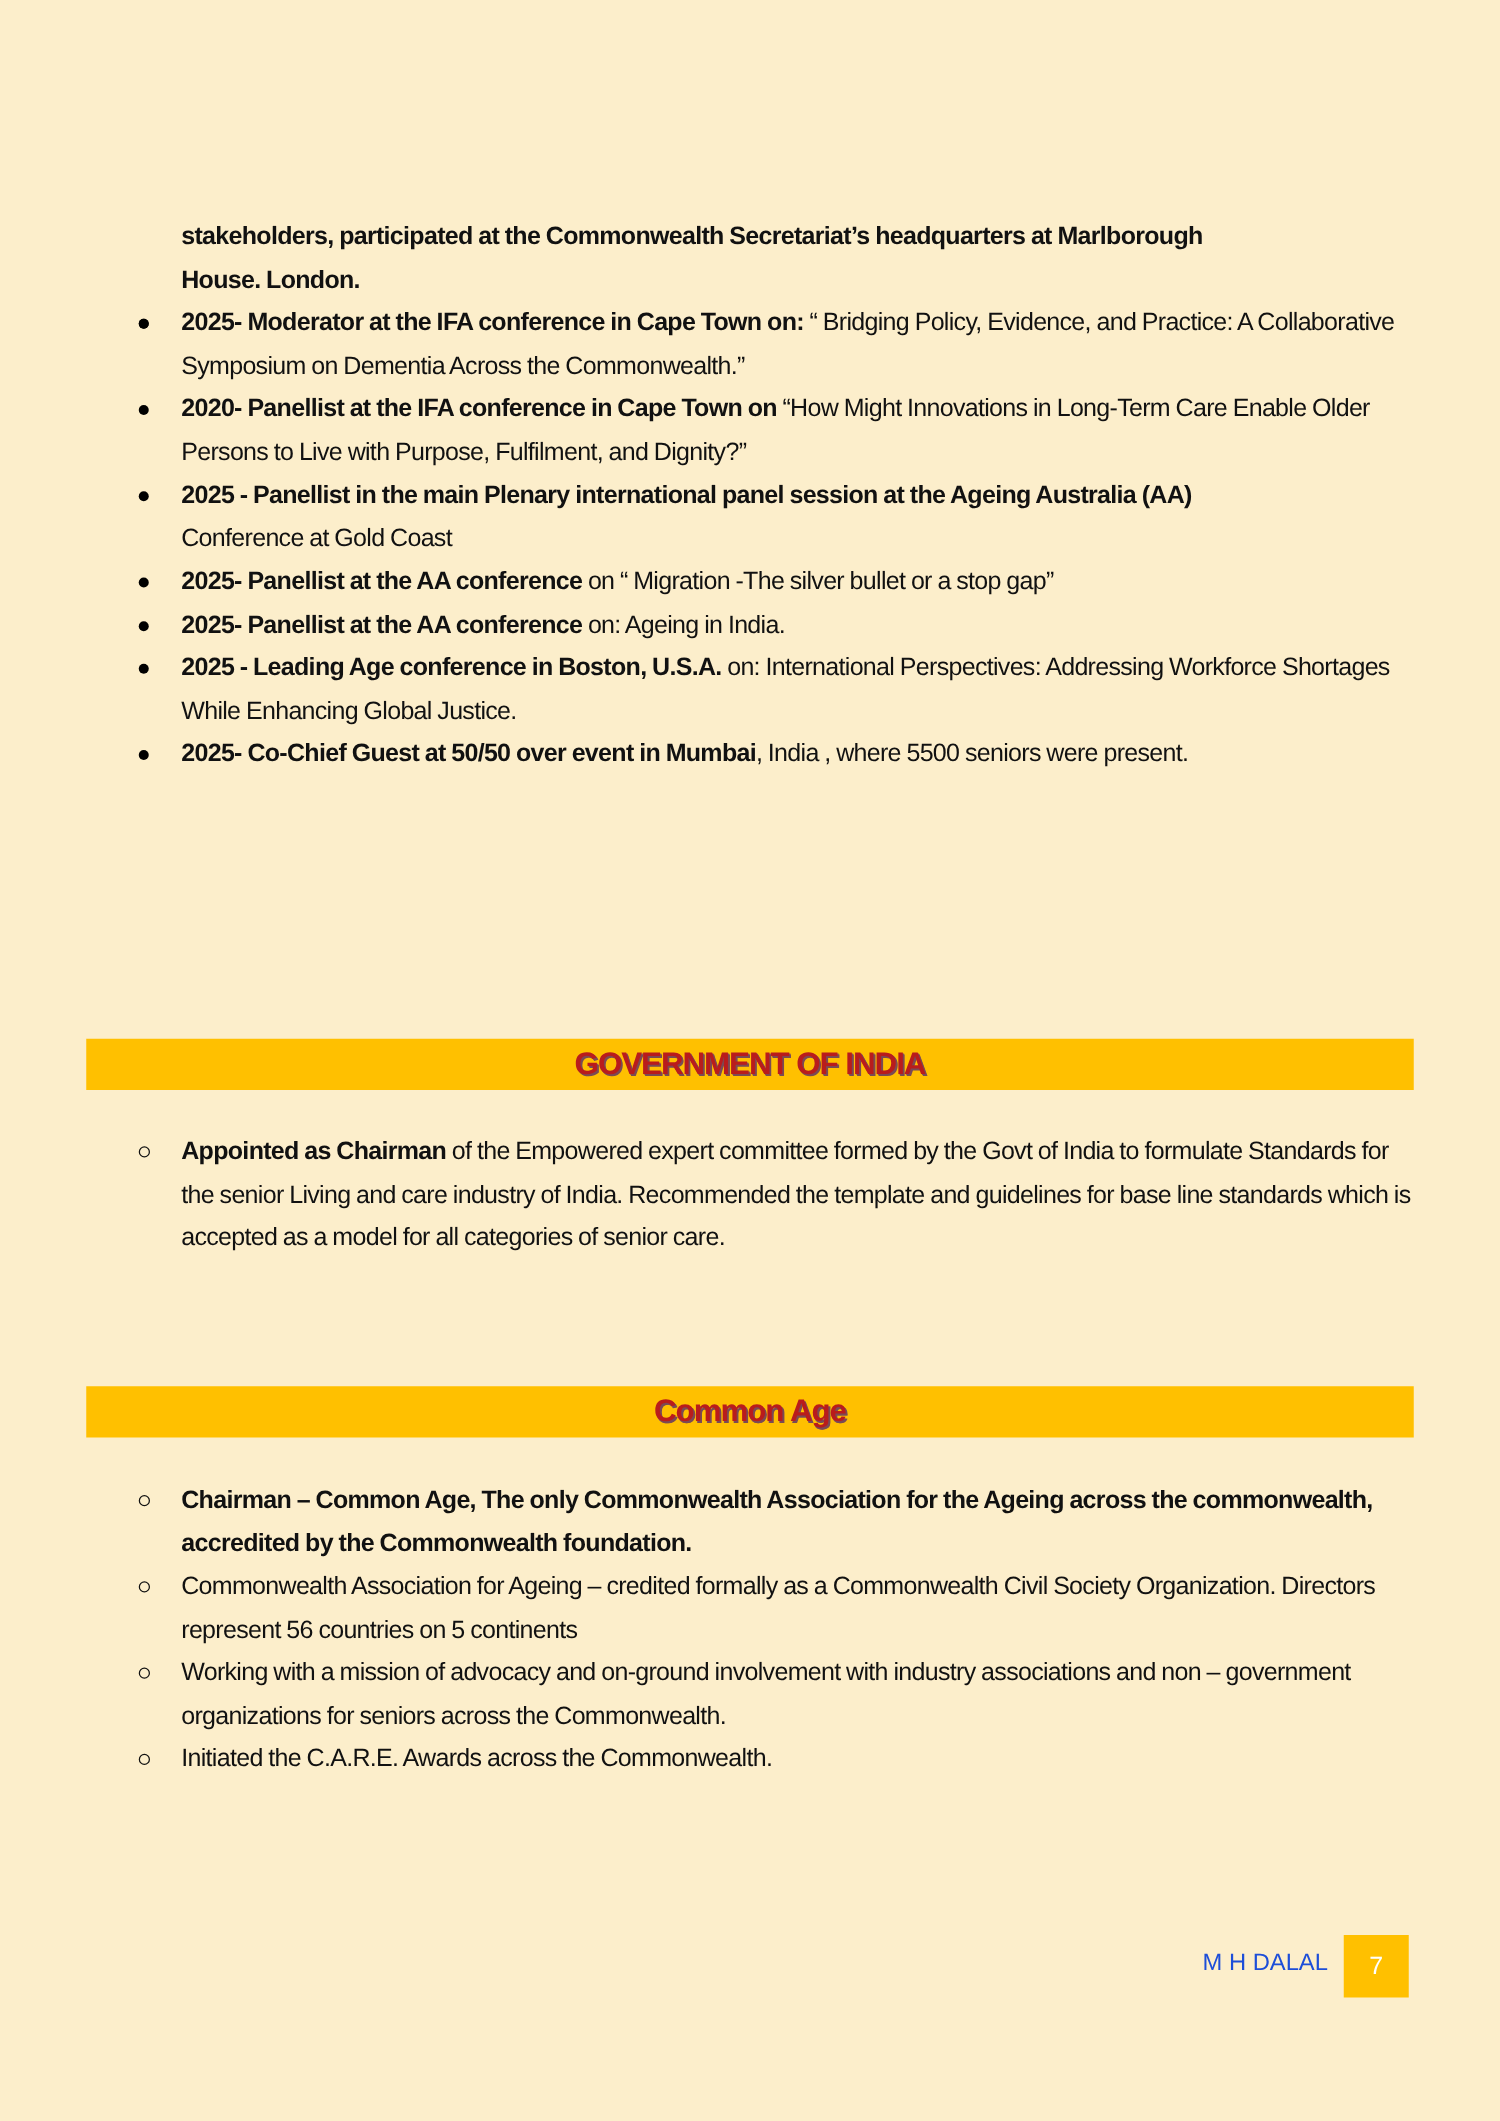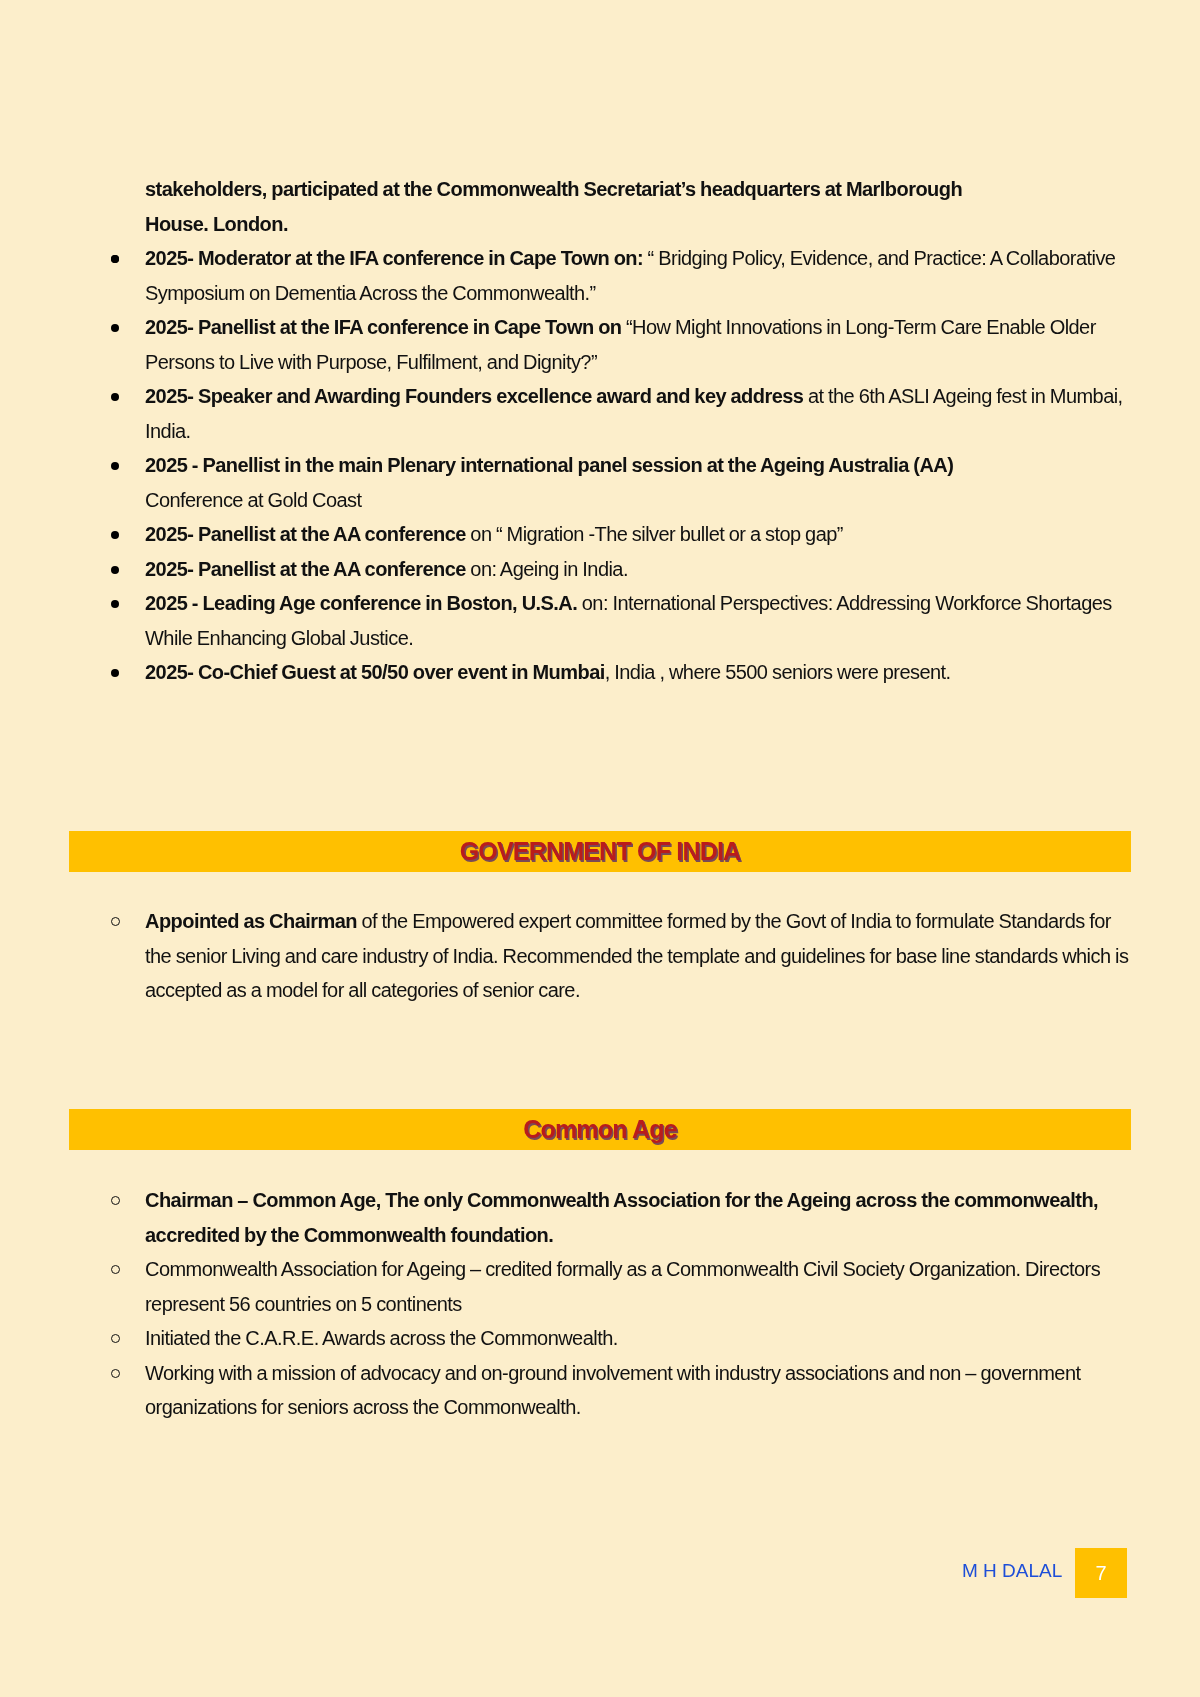--- a/index.html
+++ b/index.html
@@ -66,25 +66,21 @@
     <div class="item">
       <span class="dot"></span>
       <span></span>
     </div>
     <div class="item">
       <span class="dot"></span>
       <b>2025- Moderator at the IFA conference in Cape Town on:</b><span> “ Bridging Policy, Evidence, and Practice: A Collaborative Symposium on Dementia Across the Commonwealth.”</span>
     </div>
     <div class="item">
       <span class="dot"></span>
-      <b>2025- Panellist at the IFA conference in Cape Town on</b><span> “How Might Innovations in Long-Term Care Enable Older Persons to Live with Purpose, Fulfilment, and Dignity?”</span>
-    </div>
-    <div class="item">
-      <span class="dot"></span>
-      <b>2025- Speaker and Awarding Founders excellence award and key address</b><span> at the 6th ASLI Ageing fest in Mumbai, India.</span>
+      <b>2020- Panellist at the IFA conference in Cape Town on</b><span> “How Might Innovations in Long-Term Care Enable Older Persons to Live with Purpose, Fulfilment, and Dignity?”</span>
     </div>
     <div class="item">
       <span class="dot"></span>
       <b>2025 - Panellist in the main Plenary international panel session at the Ageing Australia (AA)</b><br><span> Conference at Gold Coast</span>
     </div>
     <div class="item">
       <span class="dot"></span>
       <b>2025- Panellist at the AA conference</b><span> on “ Migration -The silver bullet or a stop gap”</span>
     </div>
     <div class="item">
@@ -116,23 +112,23 @@
     <div class="item">
       <span class="circ"></span>
       <b>Chairman – Common Age, The only Commonwealth Association for the Ageing across the commonwealth, accredited by the Commonwealth foundation.</b><span></span>
     </div>
     <div class="item">
       <span class="circ"></span>
       <b></b><span>Commonwealth Association for Ageing – credited formally as a Commonwealth Civil Society Organization. Directors represent 56 countries on 5 continents</span>
     </div>
     <div class="item">
       <span class="circ"></span>
-      <b></b><span>Initiated the C.A.R.E. Awards across the Commonwealth.</span>
+      <b></b><span>Working with a mission of advocacy and on-ground involvement with industry associations and non – government organizations for seniors across the Commonwealth.</span>
     </div>
     <div class="item">
       <span class="circ"></span>
-      <b></b><span>Working with a mission of advocacy and on-ground involvement with industry associations and non – government organizations for seniors across the Commonwealth.</span>
+      <b></b><span>Initiated the C.A.R.E. Awards across the Commonwealth.</span>
     </div>
   </div>
 
   <div class="footer-name">M H DALAL</div>
   <div class="page-num">7</div>
 </div>
 
 </body></html>

